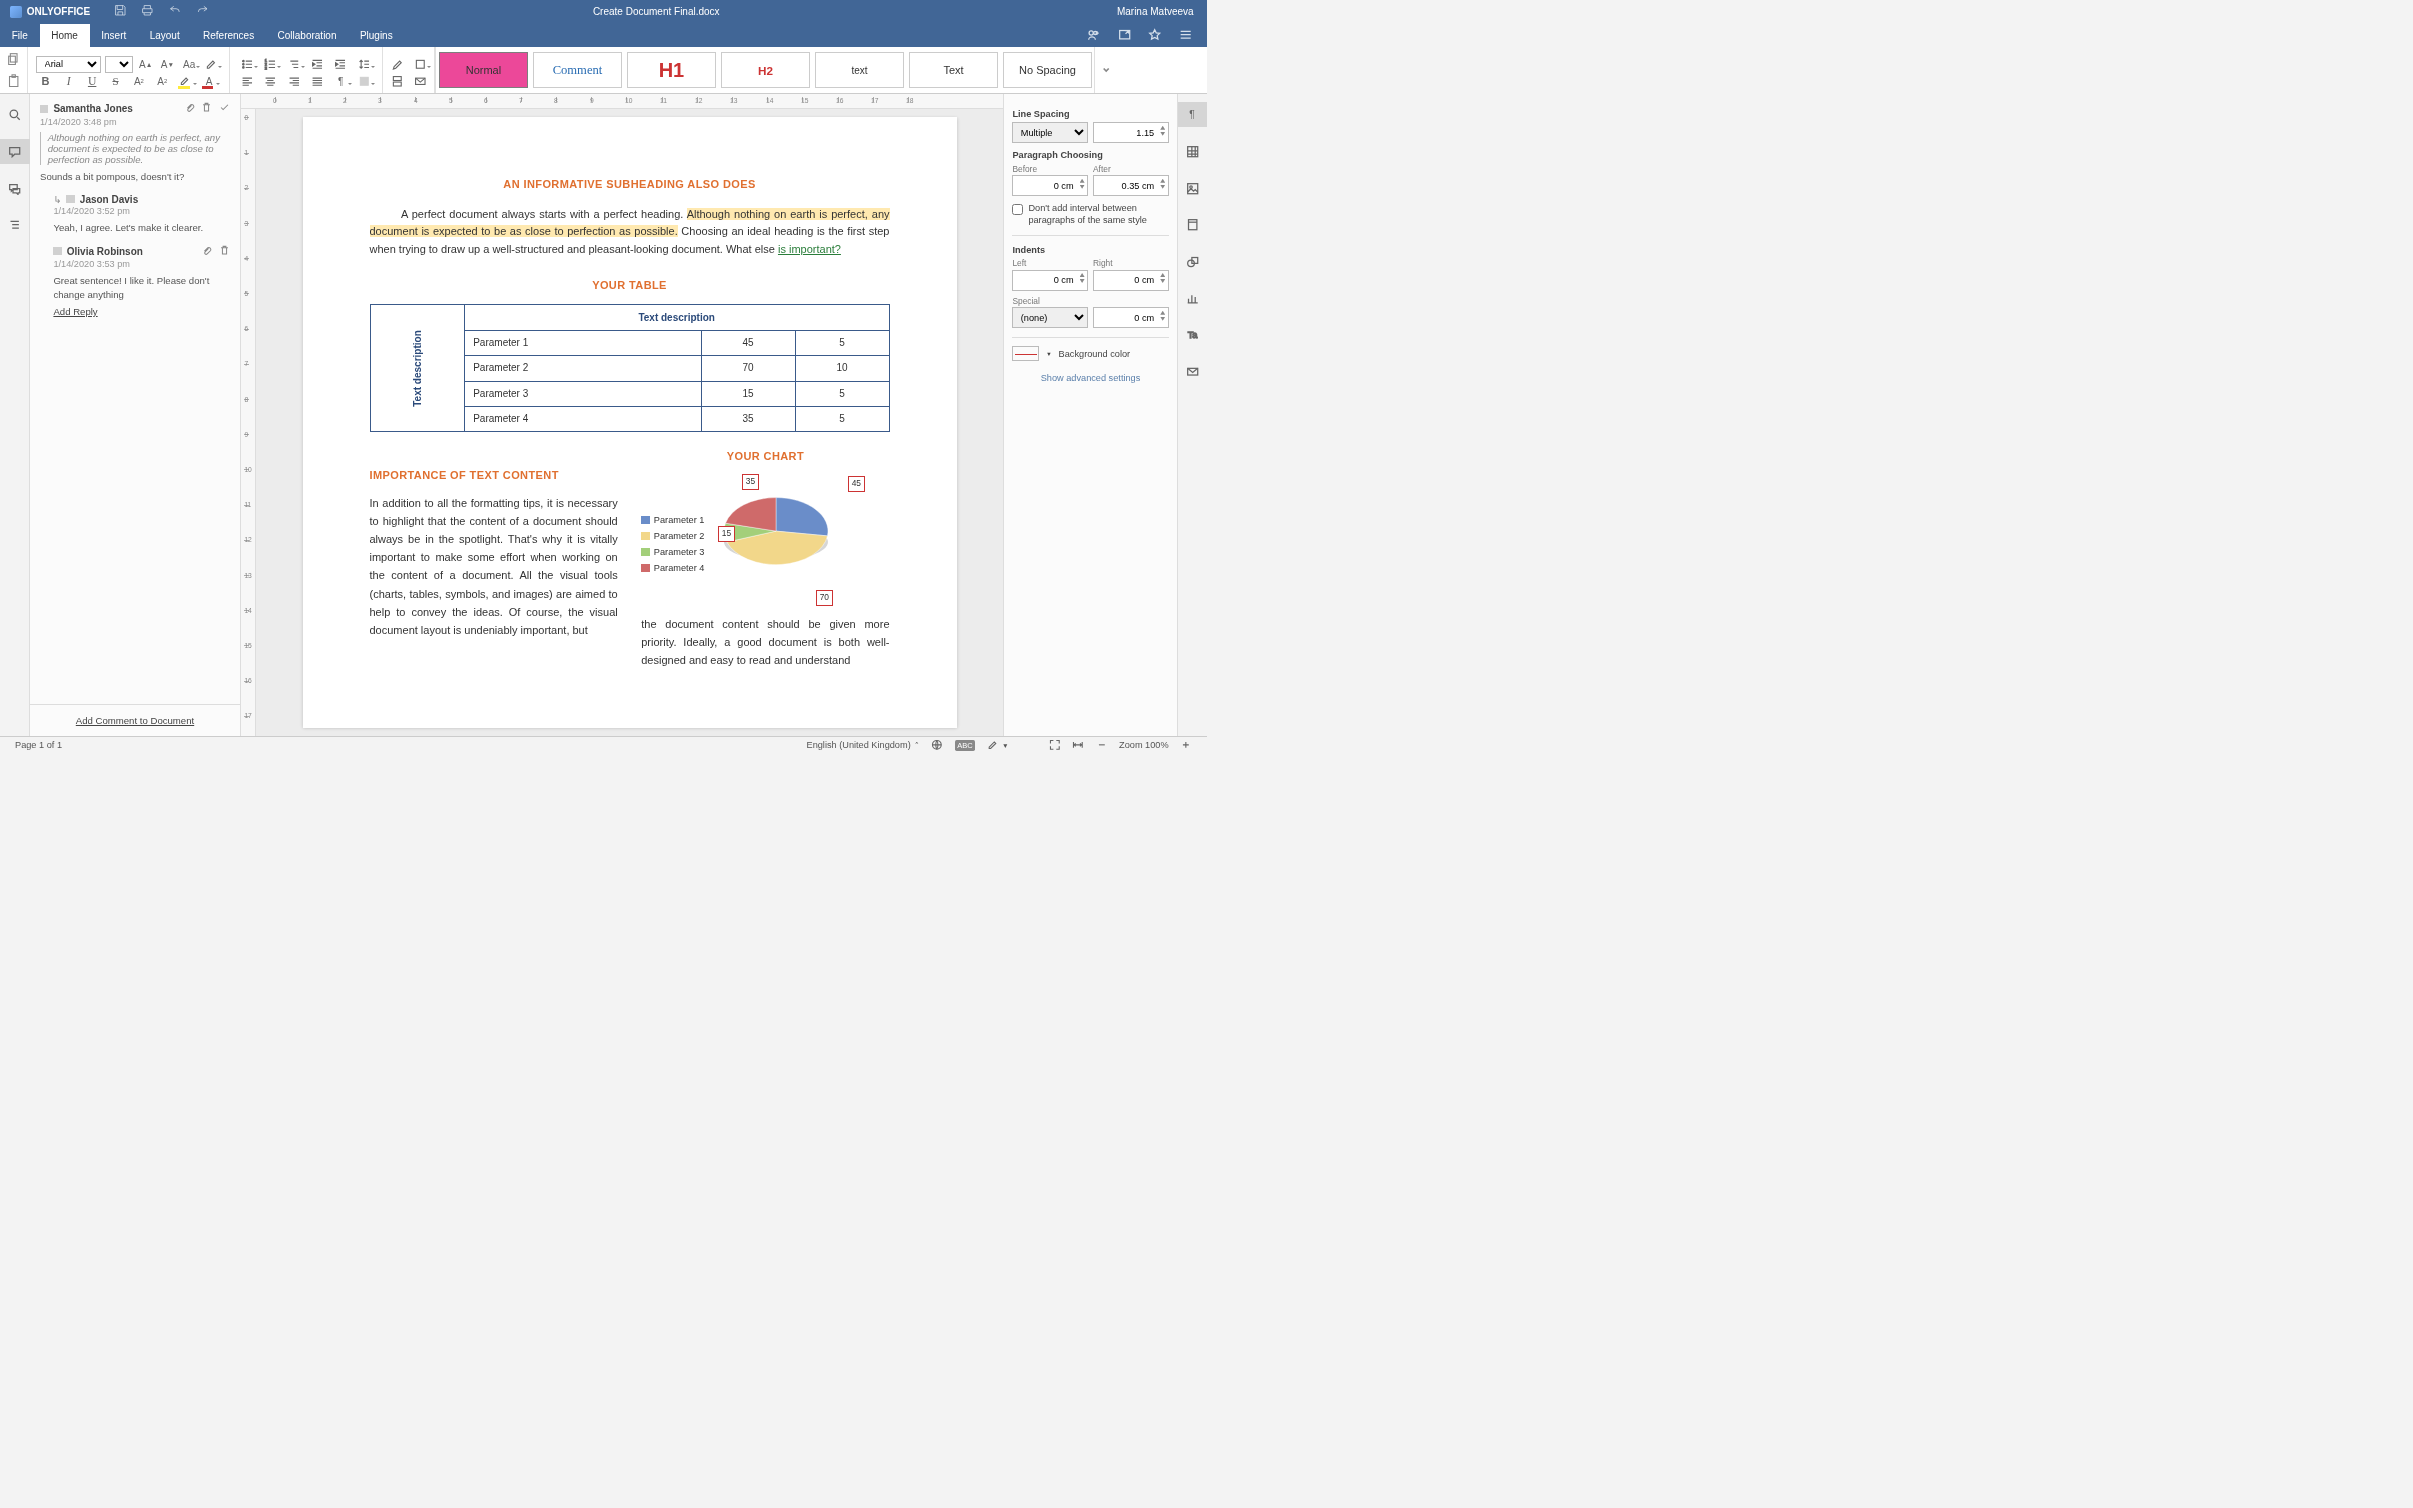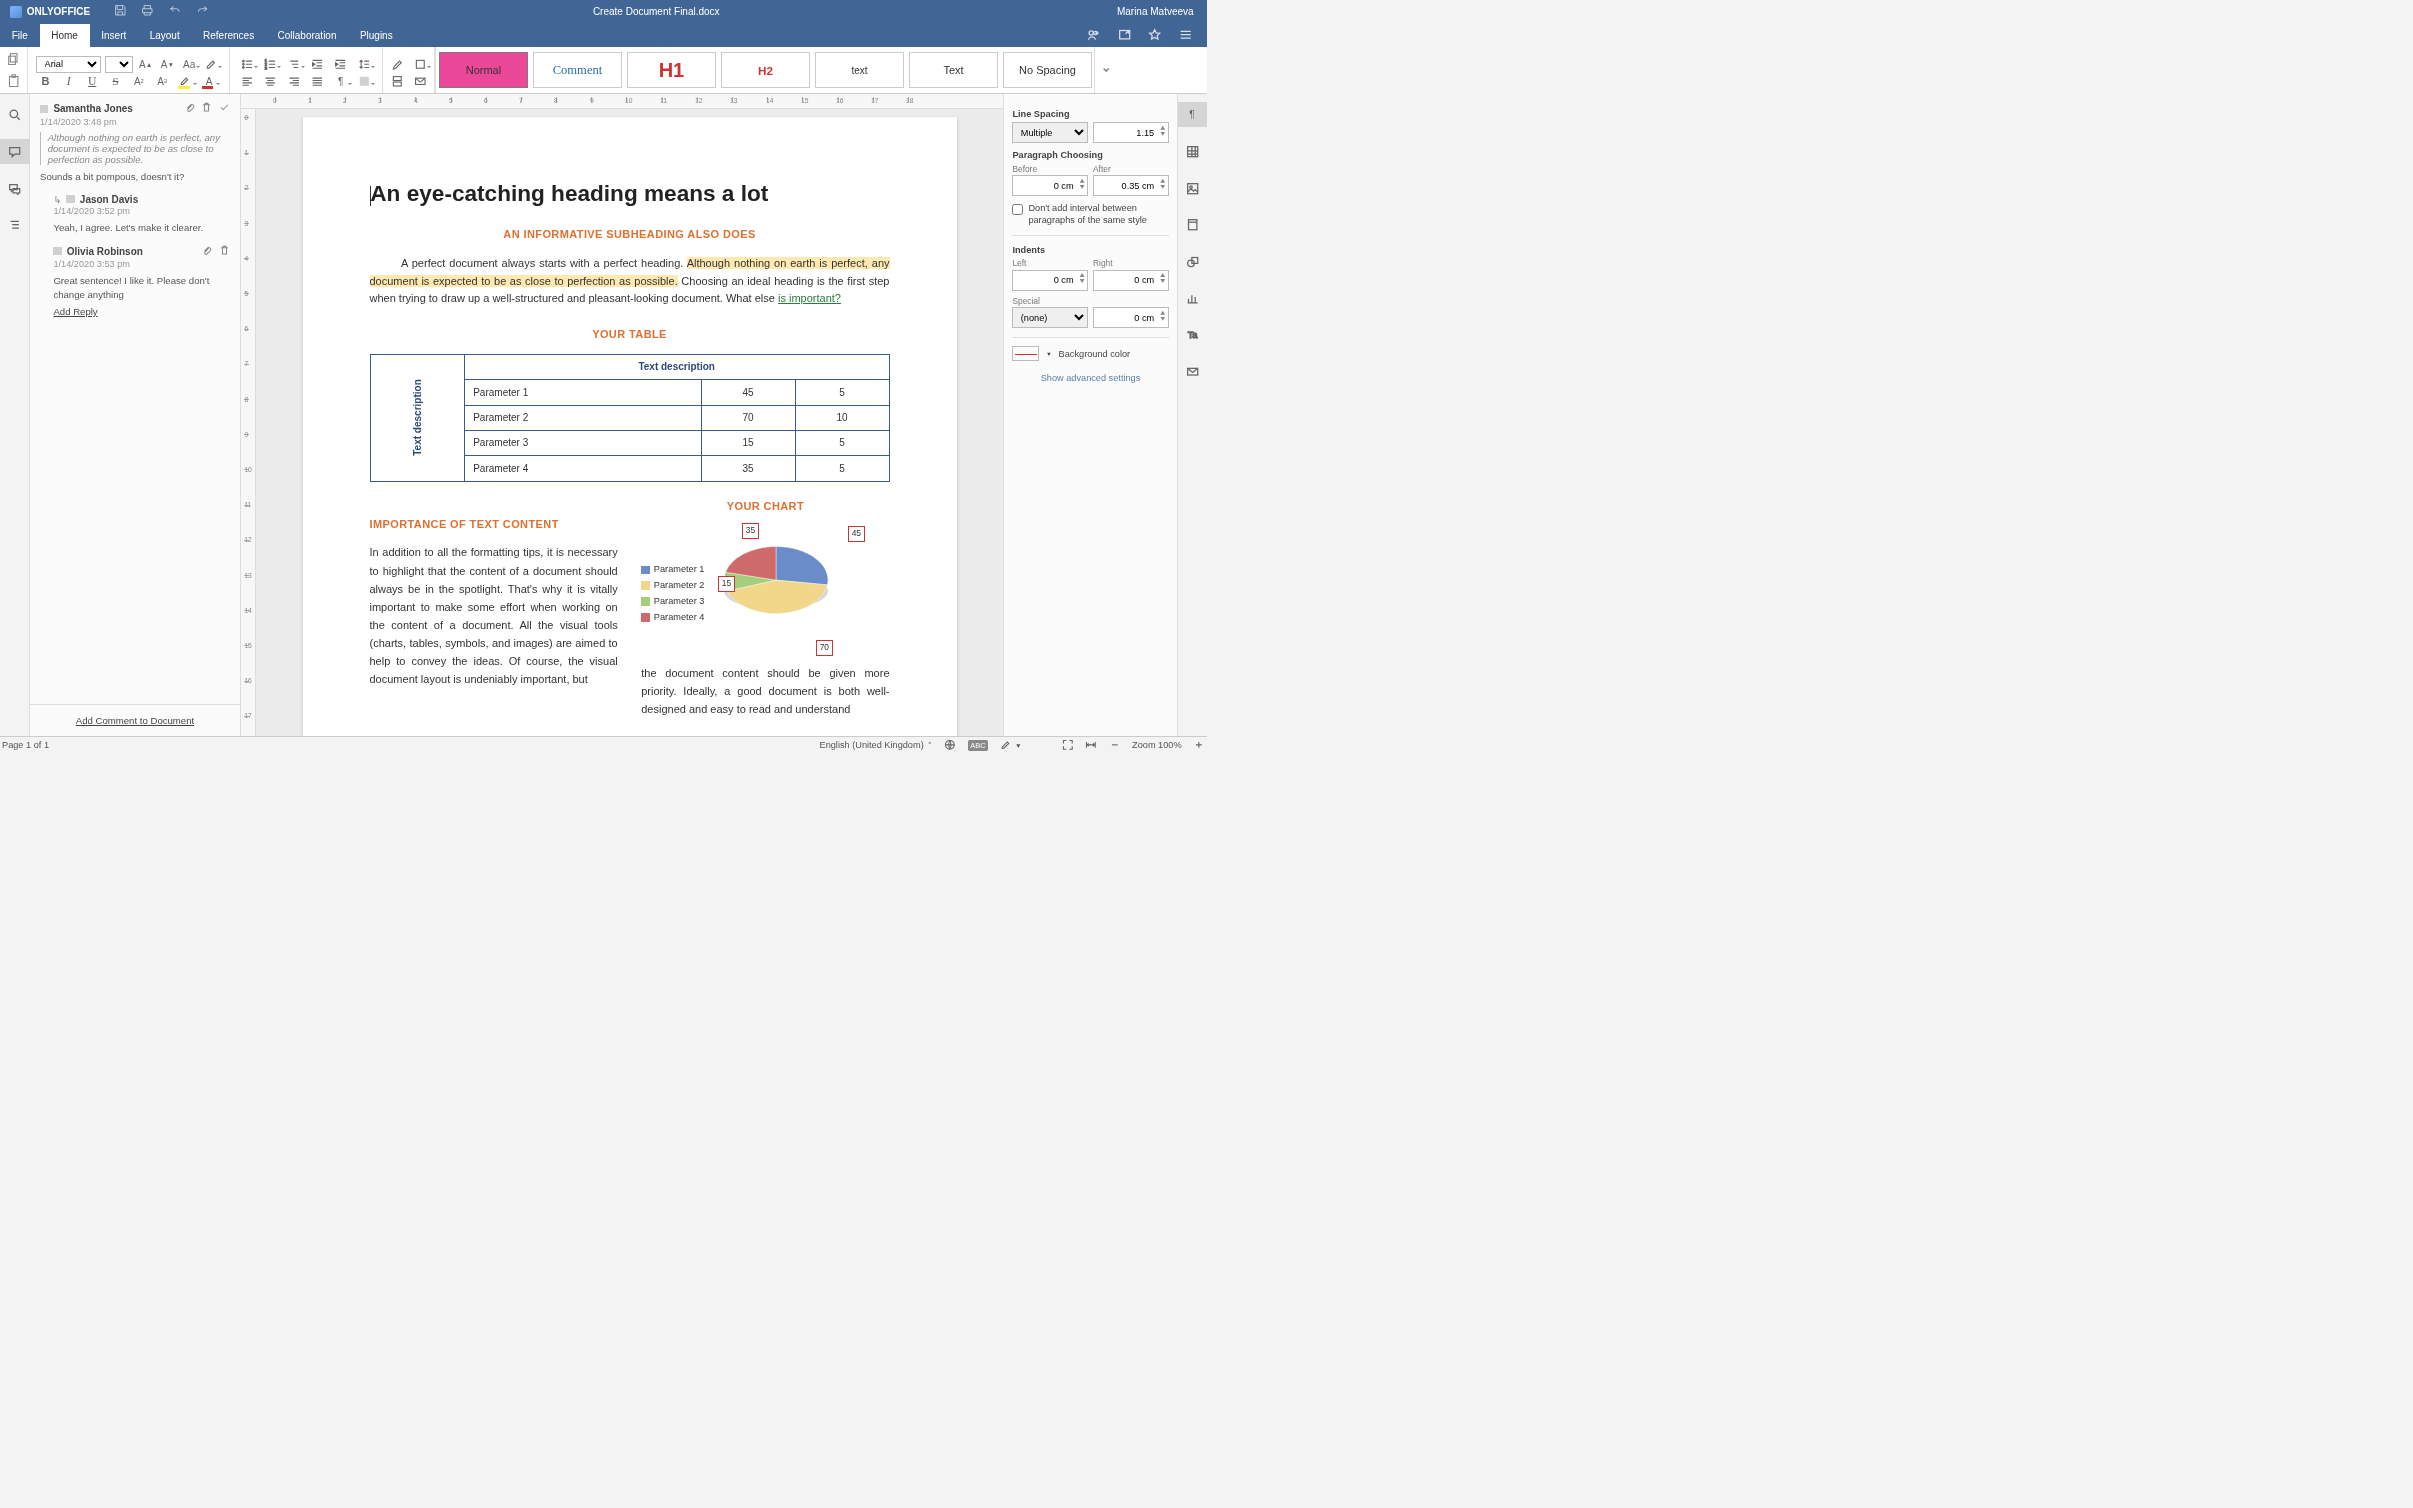--- a/index.html
+++ b/index.html
@@ -110,21 +110,21 @@
 .rpanel .bgrow{display:flex;align-items:center;gap:6.7px;}
 .rpanel .advset{text-align:center;color:#5a7faa;cursor:pointer;margin-top:11.7px;}
 .diagline{width:27px;height:15px;border:0.8px solid #bbb;position:relative;}
 .diagline::before{content:"";position:absolute;left:1.7px;right:1.7px;top:6.7px;border-top:1.3px solid #c33;}
 .righticons{width:30px;background:#f3f3f3;border-left:0.8px solid #ddd;display:flex;flex-direction:column;align-items:center;padding-top:8.4px;gap:11.7px;}
 .righticons .rbtn{width:30px;height:25px;display:flex;align-items:center;justify-content:center;cursor:pointer;}
 .righticons .rbtn.active{background:#d5d5d5;}
 .righticons .rbtn svg{width:13.4px;height:13.4px;stroke:#666;fill:none;stroke-width:1.5;}
 
 
-.status{height:18.4px;background:#f3f3f3;border-top:0.8px solid #ccc;display:flex;align-items:center;font-size:9.2px;color:#555;padding:0 2px;gap:11.7px;}
+.status{height:18.4px;background:#f3f3f3;border-top:0.8px solid #ccc;display:flex;align-items:center;font-size:9.2px;color:#555;padding:0 15px;gap:11.7px;}
 .status .sp{flex:1;}
 .status svg{width:11.7px;height:11.7px;stroke:#666;fill:none;stroke-width:1.5;}
 .status .sitem{display:flex;align-items:center;gap:3.4px;cursor:pointer;}
 
 .cursor{display:inline-block;width:0.8px;height:20px;background:#333;vertical-align:text-bottom;}
 .scroller{flex:1;overflow:auto;}
 .numlbl{position:absolute;border:0.8px solid #c33;background:#fff;font-size:8.4px;padding:0 2.5px;color:#333;}
 </style>
 </head>
 <body>
@@ -497,21 +497,20 @@
           <div class="lbl" style="top: 498px;">14</div>
           <div class="tick" style="top: 536px;"></div>
           <div class="lbl" style="top: 533px;">15</div>
           <div class="tick" style="top: 572px;"></div>
           <div class="lbl" style="top: 568px;">16</div>
           <div class="tick" style="top: 607px;"></div>
           <div class="lbl" style="top: 603px;">17</div>
         </div>
       <div class="scroller">
         <div class="page">
-          <h1><span class="cursor"></span><span>An eye-catching heading means a lot</span></h1>
           <h2>AN INFORMATIVE SUBHEADING ALSO DOES</h2>
           <p style="text-align:justify">
             &nbsp;&nbsp;&nbsp;&nbsp;&nbsp;&nbsp;&nbsp;&nbsp;<span>A perfect document always starts with a perfect heading. </span><span class="hl">Although nothing on earth is perfect, any document is expected to be as close to perfection as possible.</span><span> Choosing an ideal heading is the first step when trying to draw up a well-structured and pleasant-looking document. What else  </span><a href="#">is important?</a>
           </p>
           <div class="hdr3">YOUR TABLE</div>
           <table>
             <tbody>
                 <tr>
                   <td rowspan="5" class="rotcell">
                     <div style="transform:rotate(-90deg);white-space:nowrap">Text description</div>

